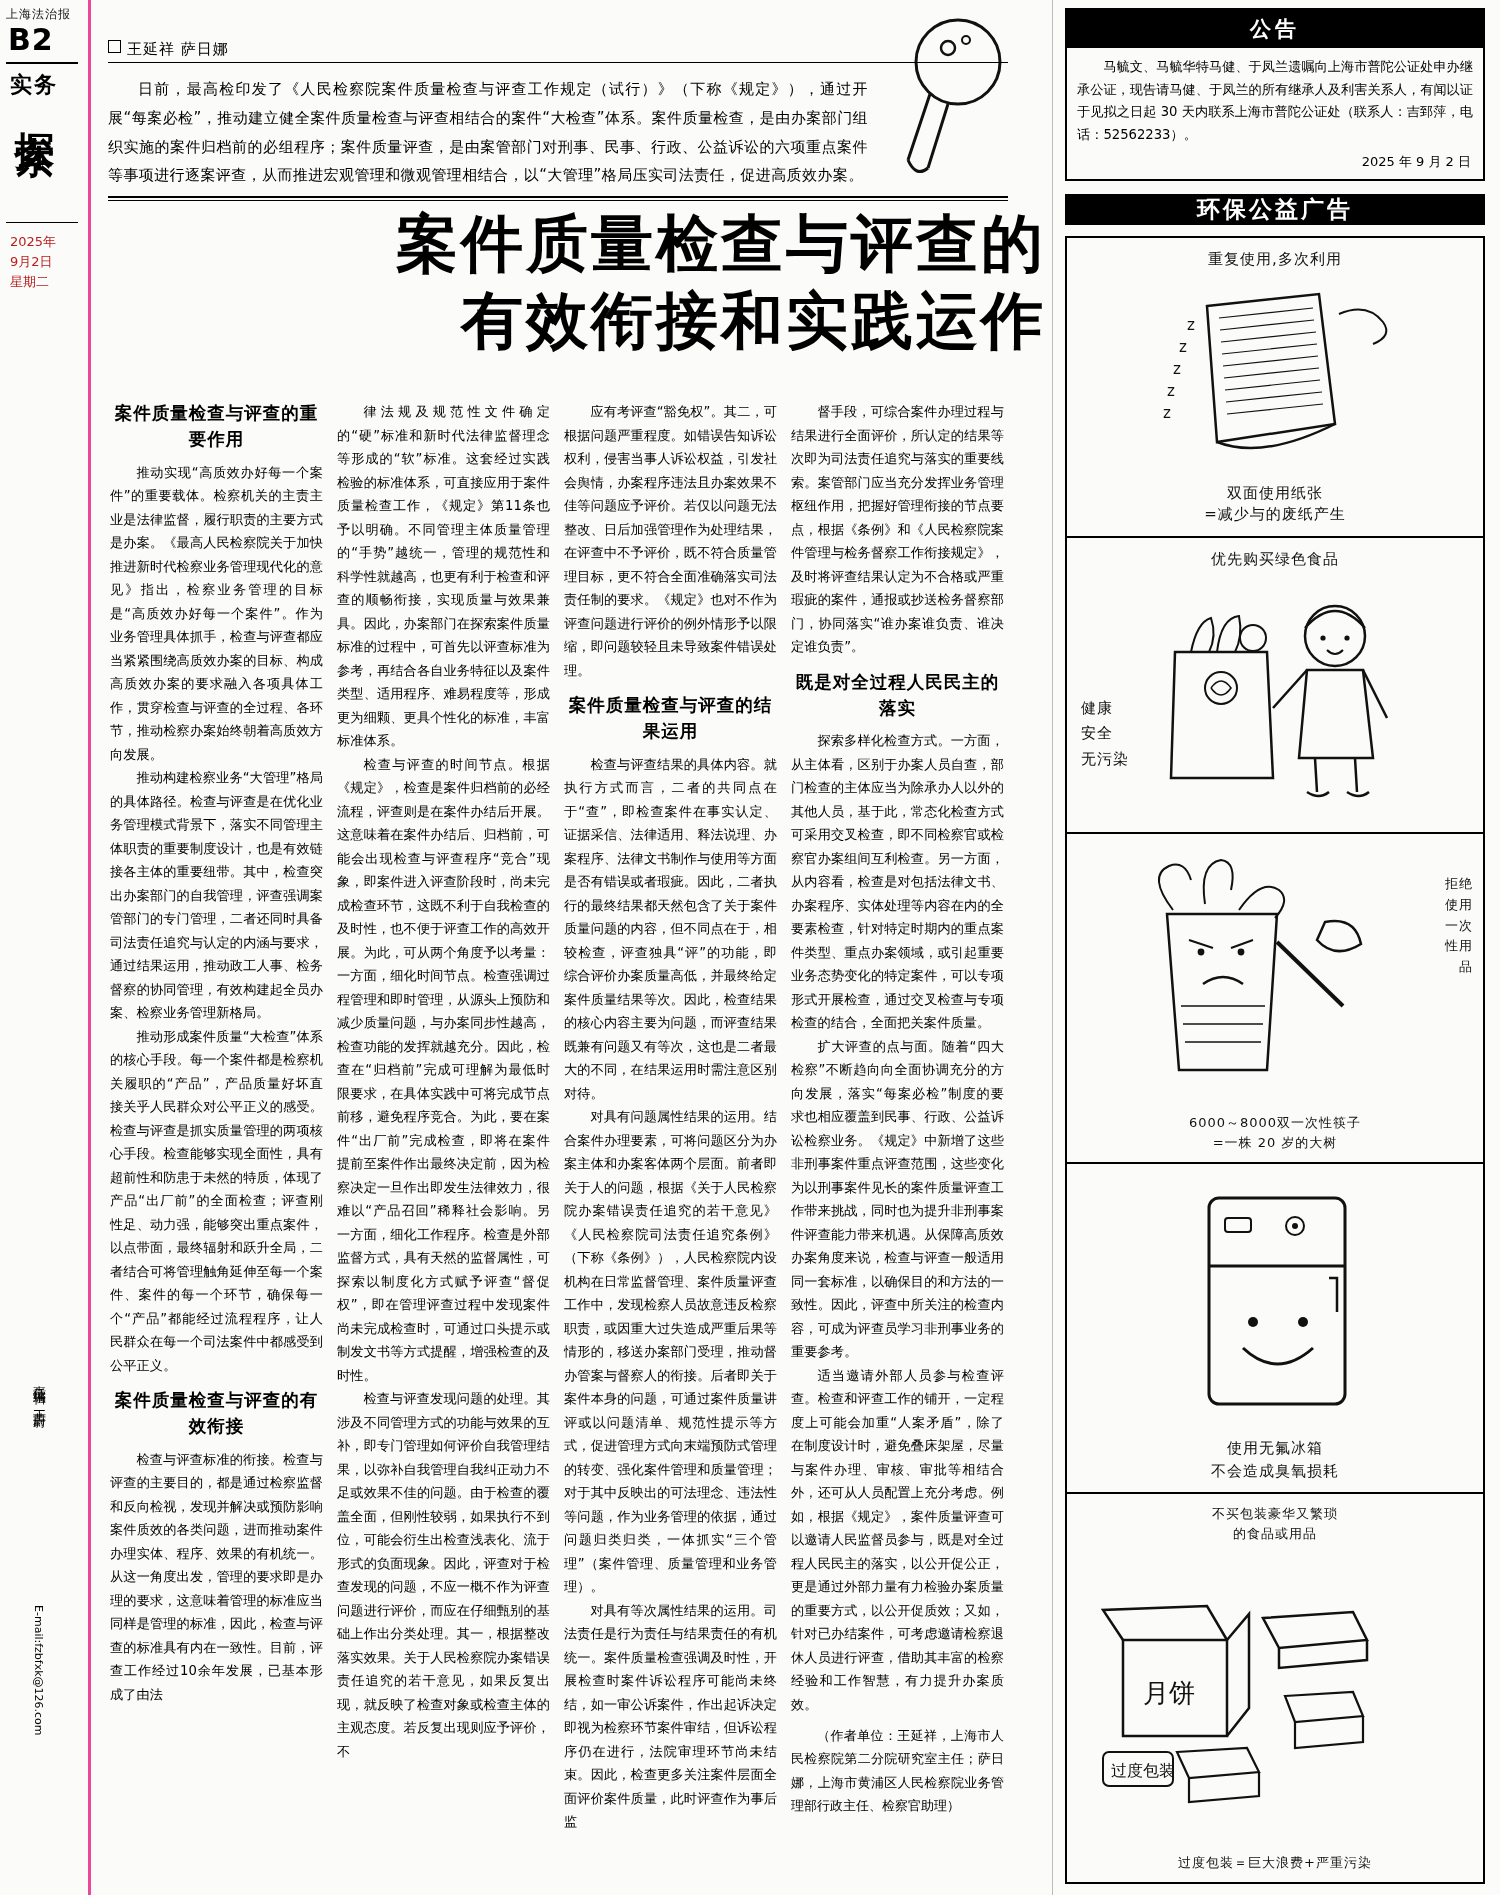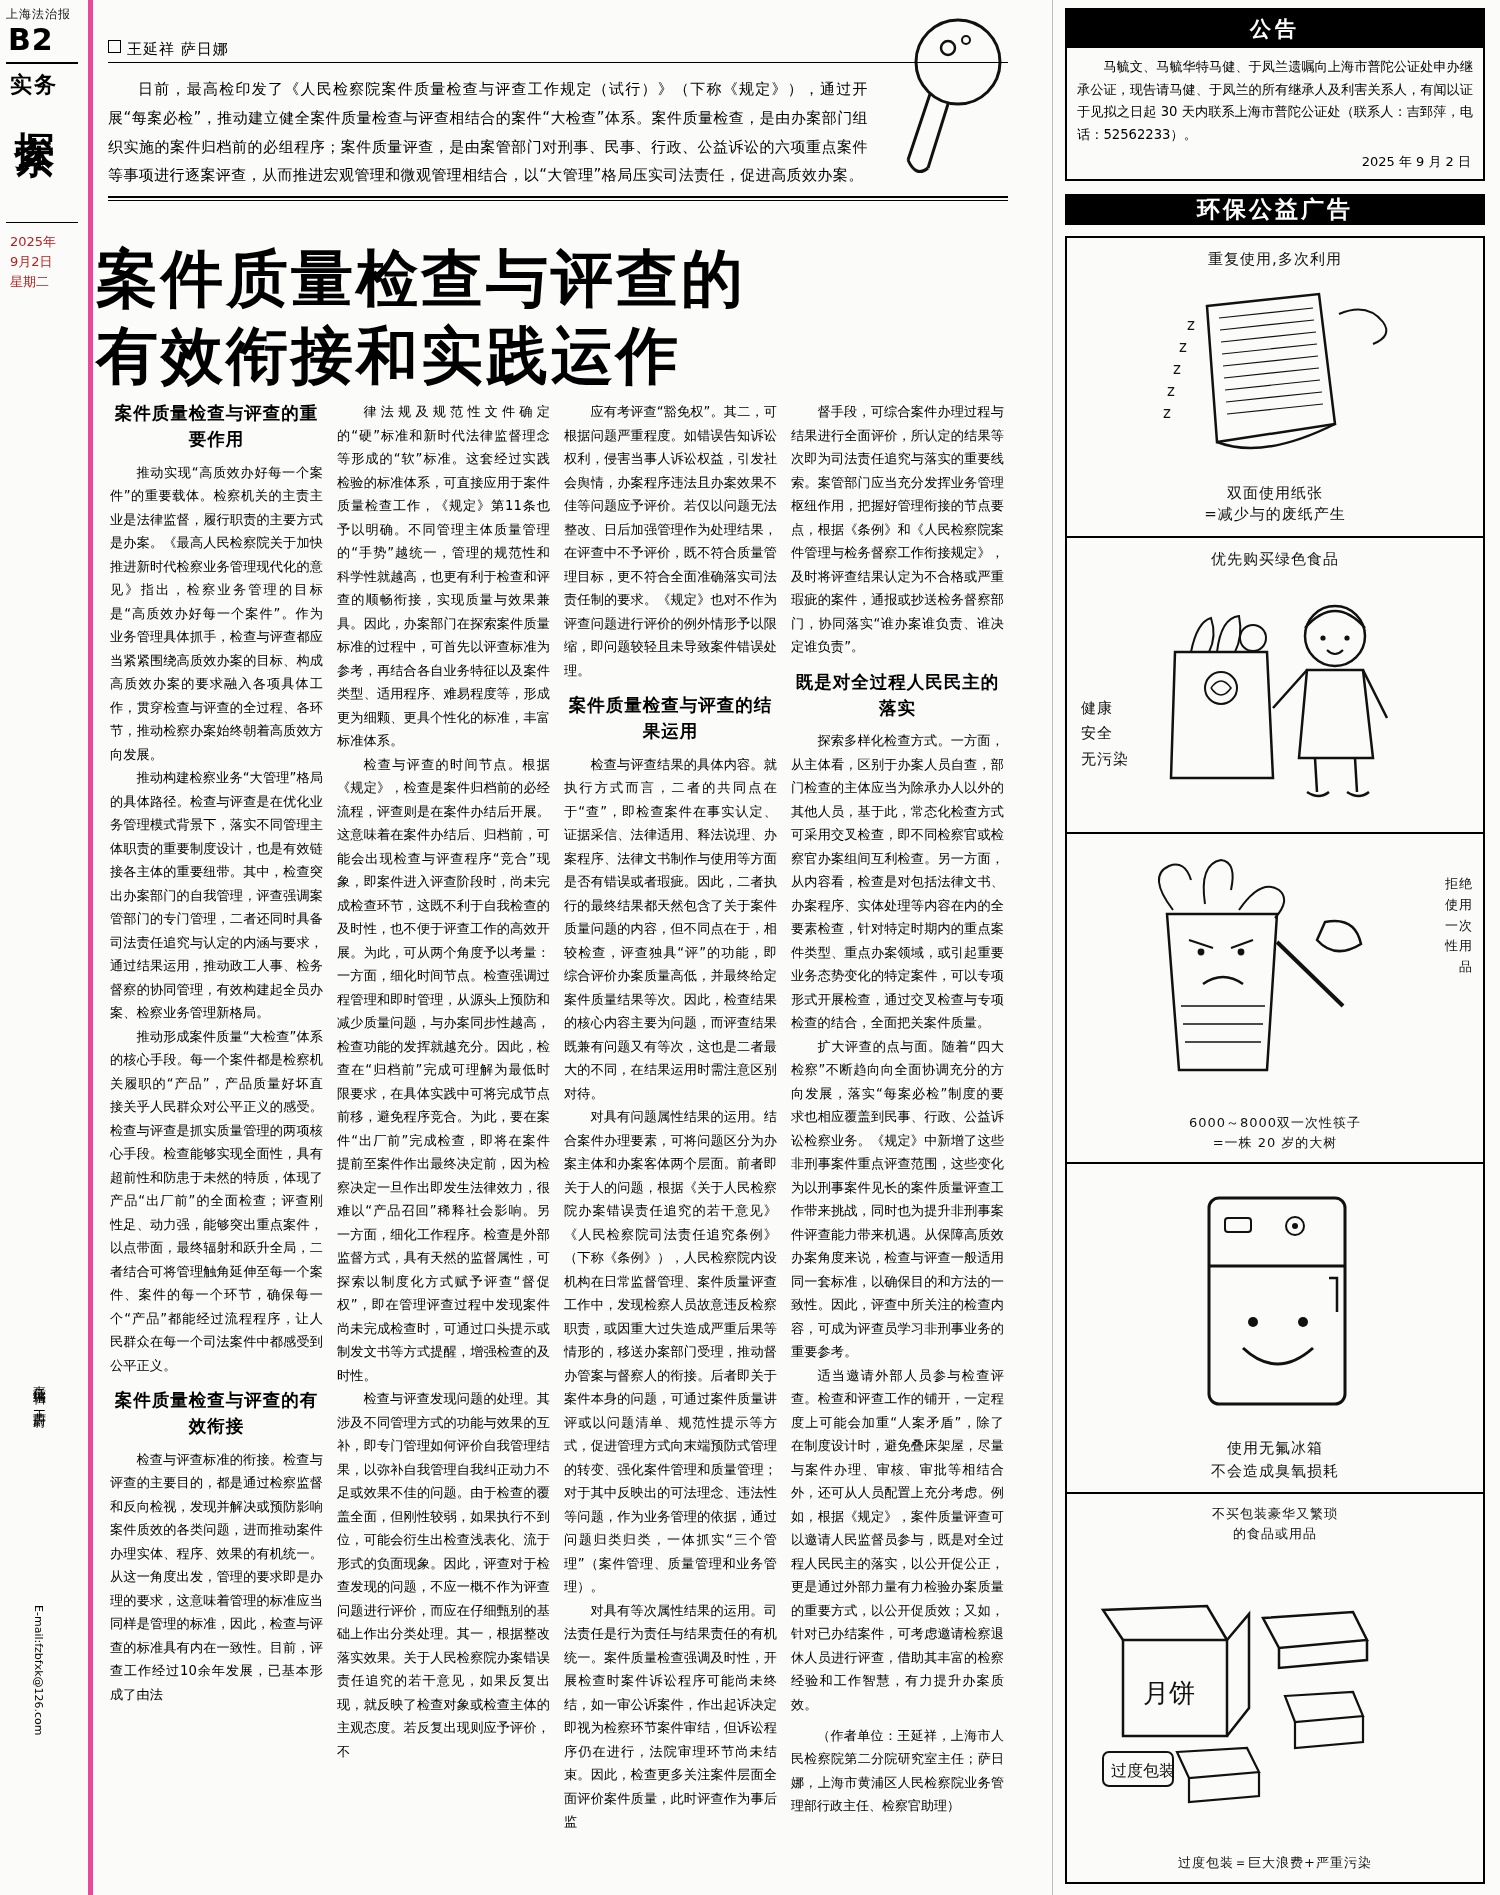--- a/index.html
+++ b/index.html
@@ -20,21 +20,21 @@
     width: 1500px;
     height: 1895px;
     background: #fbfbf9;
   }
 
   
   .masthead {
     position: absolute;
     left: 0; top: 0;
     width: 88px; height: 1895px;
-    border-right: 5px solid #ec4899;
+    border-right: 3px solid #ec4899;
     background: #fbfbf9;
   }
   .paper-name {
     position: absolute;
     top: 6px; left: 6px;
     font-size: 12px;
     letter-spacing: 1px;
     color: #111;
     font-family: "DejaVu Sans", sans-serif;
   }
@@ -150,28 +150,27 @@
   .magnifier {
     position: absolute;
     right: 20px; top: 10px;
     width: 140px; height: 175px;
   }
 
   .headline {
     position: absolute;
     left: 0; top: 206px;
     width: 950px;
-    text-align: left;
+    text-align: right;
     font-size: 62px;
     font-weight: bold;
     line-height: 1.24;
     letter-spacing: 3px;
-    font-family: Liberation Mono, monospace;
+    font-family: Liberation Serif, serif;
     color: #000;
-    margin-top: 40px;
   }
 
   .cols {
     position: absolute;
     left: 14px; top: 400px;
     width: 930px;
     display: flex;
     gap: 0px;
   }
   .col {

